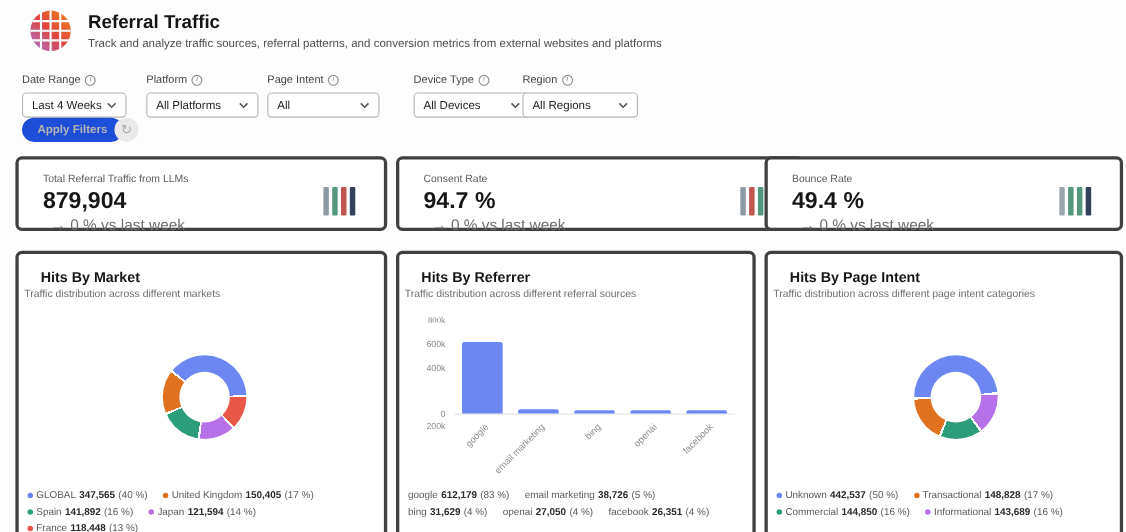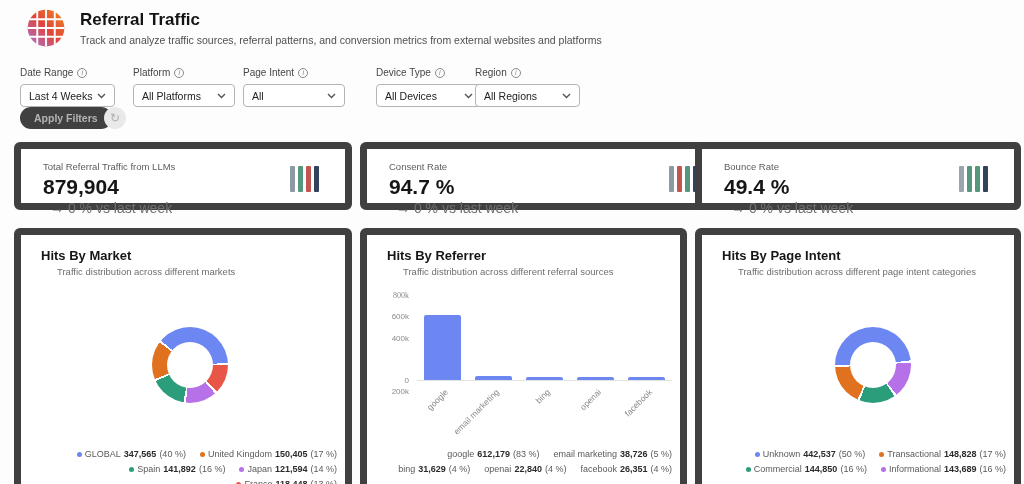--- a/index.html
+++ b/index.html
@@ -12,53 +12,53 @@
   .globe { position:absolute; left:25px; top:7px; width:42px; height:42px; }
 
   
   .fgroup { position:absolute; top:67px; }
   .flabel { font-size:10px; color:#464646; display:flex; align-items:center; gap:4px; }
   .info { display:inline-flex; width:10px; height:10px; border:1px solid #8a8a8a; border-radius:50%;
     color:#8a8a8a; font-size:7px; align-items:center; justify-content:center; font-style:italic; }
   .select { margin-top:6px; height:23px; background:#fff; border:1px solid #b4b4b4; border-radius:4px;
     display:flex; align-items:center; justify-content:space-between; padding:0 8px; font-size:10.5px; color:#222; }
   .btn-apply { position:absolute; left:20px; top:107px; height:22px; padding:0 14px; border:none;
-    border-radius:12px; background:#404040; color:#b4b4b4; font-size:10.5px; font-weight:700;
+    border-radius:12px; background:#1d4ed8; color:#b4b4b4; font-size:10.5px; font-weight:700;
     font-family:"Liberation Sans",sans-serif; }
   .btn-circle { position:absolute; left:104px; top:107px; width:22px; height:22px; border:none;
     border-radius:50%; background:#e9e9e9; color:#b0b0b0; font-size:12px; line-height:22px; text-align:center; }
 
   
-  .card { position:absolute; background:#fff; border:7px solid #404040; border-radius:6px; }
+  .card { position:absolute; background:#fff; border:3px solid #404040; border-radius:6px; }
   .kpi { top:142px; height:68px; }
   .kpi-label { position:absolute; left:22px; top:12px; font-size:9.5px; color:#5c5c5c; }
   .kpi-value { position:absolute; left:22px; top:26px; font-size:21px; font-weight:700; color:#161616; }
   .kpi-delta { position:absolute; left:29px; top:51px; font-size:14px; color:#6f6f6f; }
   .kbars { position:absolute; right:26px; bottom:11px; display:flex; gap:3px; }
   .kbars i { width:5px; height:26px; border-radius:1px; display:block; }
 
   .panel { top:228px; height:311px; }
   .p-title { position:absolute; left:20px; top:13px; font-size:13px; font-weight:700; color:#161616; }
-  .p-sub { position:absolute; left:36px; top:31px; font-size:9.5px; color:#6e6e6e; }
+  .p-sub { position:absolute; left:5px; top:31px; font-size:9.5px; color:#6e6e6e; }
 
   
   .donut { position:absolute; width:76px; height:76px; border-radius:50%; top:92px; }
   .donut .hole { position:absolute; left:15px; top:15px; width:46px; height:46px; border-radius:50%; background:#fff; }
 
   
   .barbox { position:absolute; left:0; top:58px; right:0; height:150px; }
   .ytick { position:absolute; width:38px; text-align:right; font-size:8px; color:#8a8a8a; }
   .baseline { position:absolute; height:1px; background:#e3e3e3; }
   .bar { position:absolute; border-radius:2px 2px 0 0; }
   .xlab { position:absolute; width:80px; text-align:right; transform-origin:100% 0;
     transform:rotate(-45deg); font-size:8.5px; color:#8a8a8a; white-space:nowrap; }
 
   
   .legend { position:absolute; left:8px; right:8px; top:214px; display:flex; flex-wrap:wrap;
-    justify-content:flex-end; column-gap:14px; row-gap:5px; font-size:9px; color:#5a5a5a; }
+    justify-content:flex-start; column-gap:14px; row-gap:5px; font-size:9px; color:#5a5a5a; }
   .li { display:inline-flex; align-items:center; gap:3px; white-space:nowrap; }
   .dot { width:5px; height:5px; border-radius:50%; display:inline-block; }
   .lv { font-weight:700; color:#2b2b2b; }
   .chev svg { display:block; }
 </style>
 </head>
 <body>
 
 <svg class="globe" viewBox="0 0 48 48">
   <defs>
@@ -260,21 +260,21 @@
         <span class="lv">38,726</span>
         <span>(5 %)</span>
       </span>
     <span class="li">
         <span>bing</span>
         <span class="lv">31,629</span>
         <span>(4 %)</span>
       </span>
     <span class="li">
         <span>openai</span>
-        <span class="lv">22,840</span>
+        <span class="lv">27,050</span>
         <span>(4 %)</span>
       </span>
     <span class="li">
         <span>facebook</span>
         <span class="lv">26,351</span>
         <span>(4 %)</span>
       </span>
   </div>
 </div>
 

